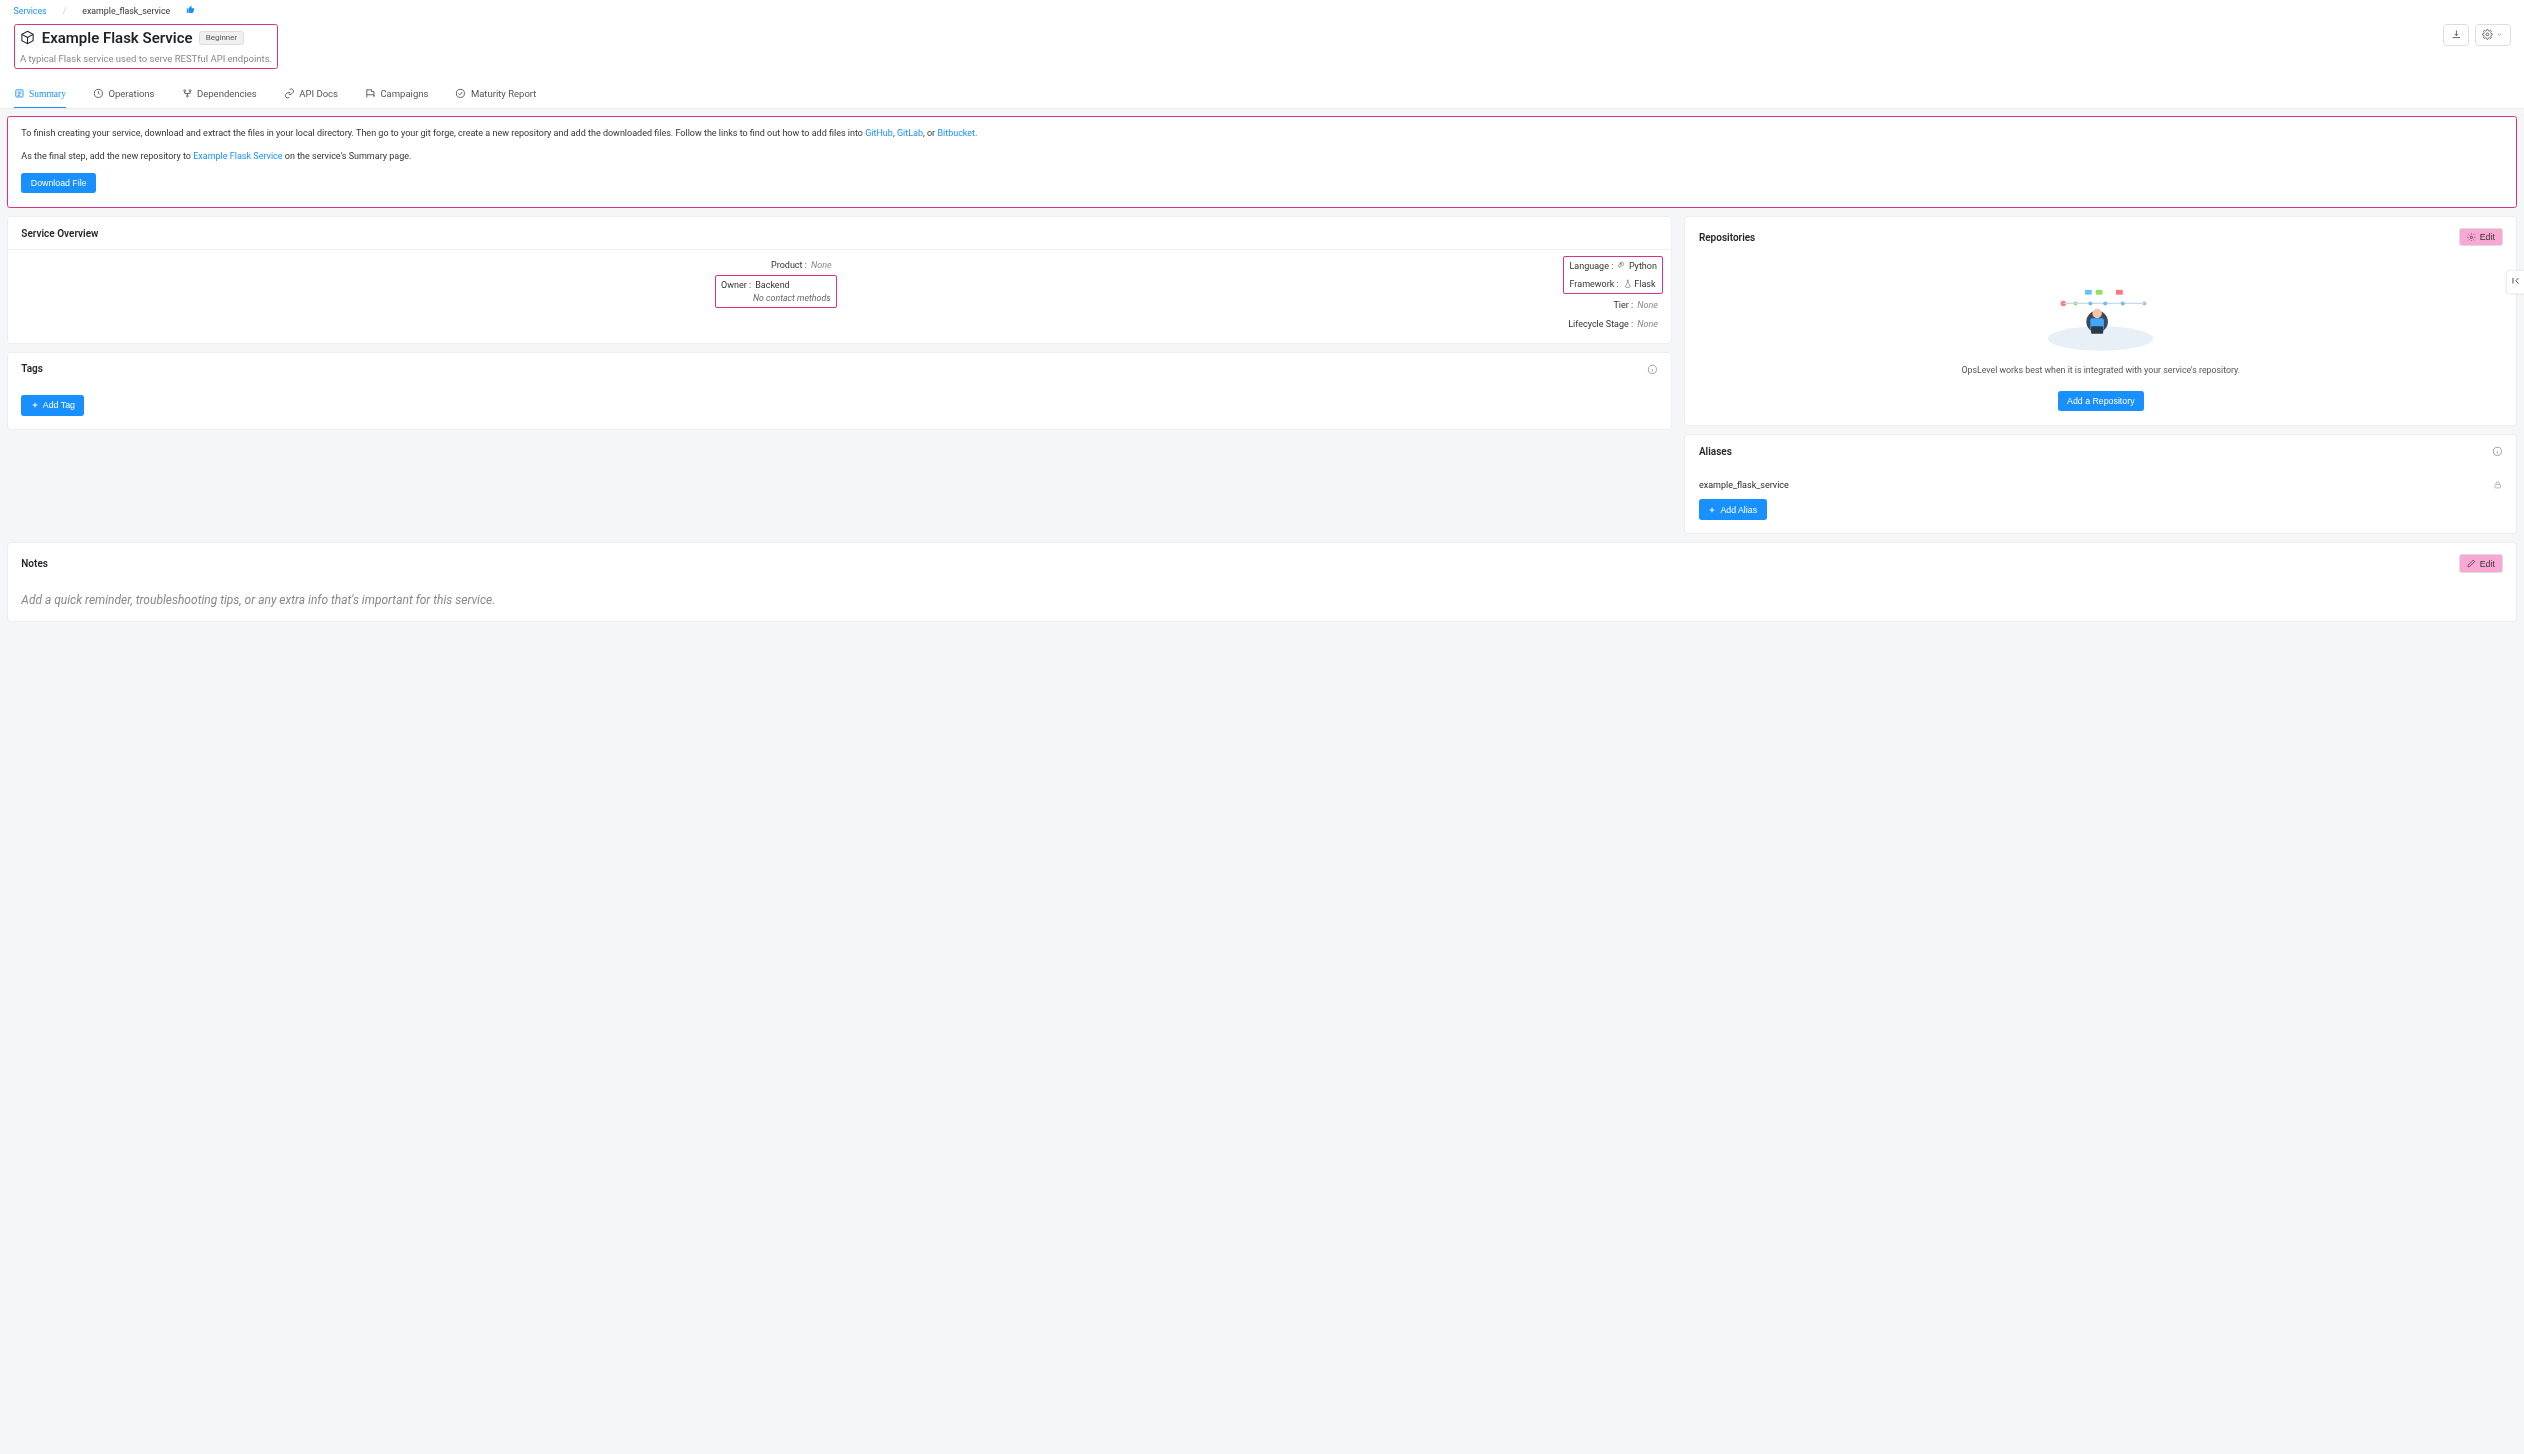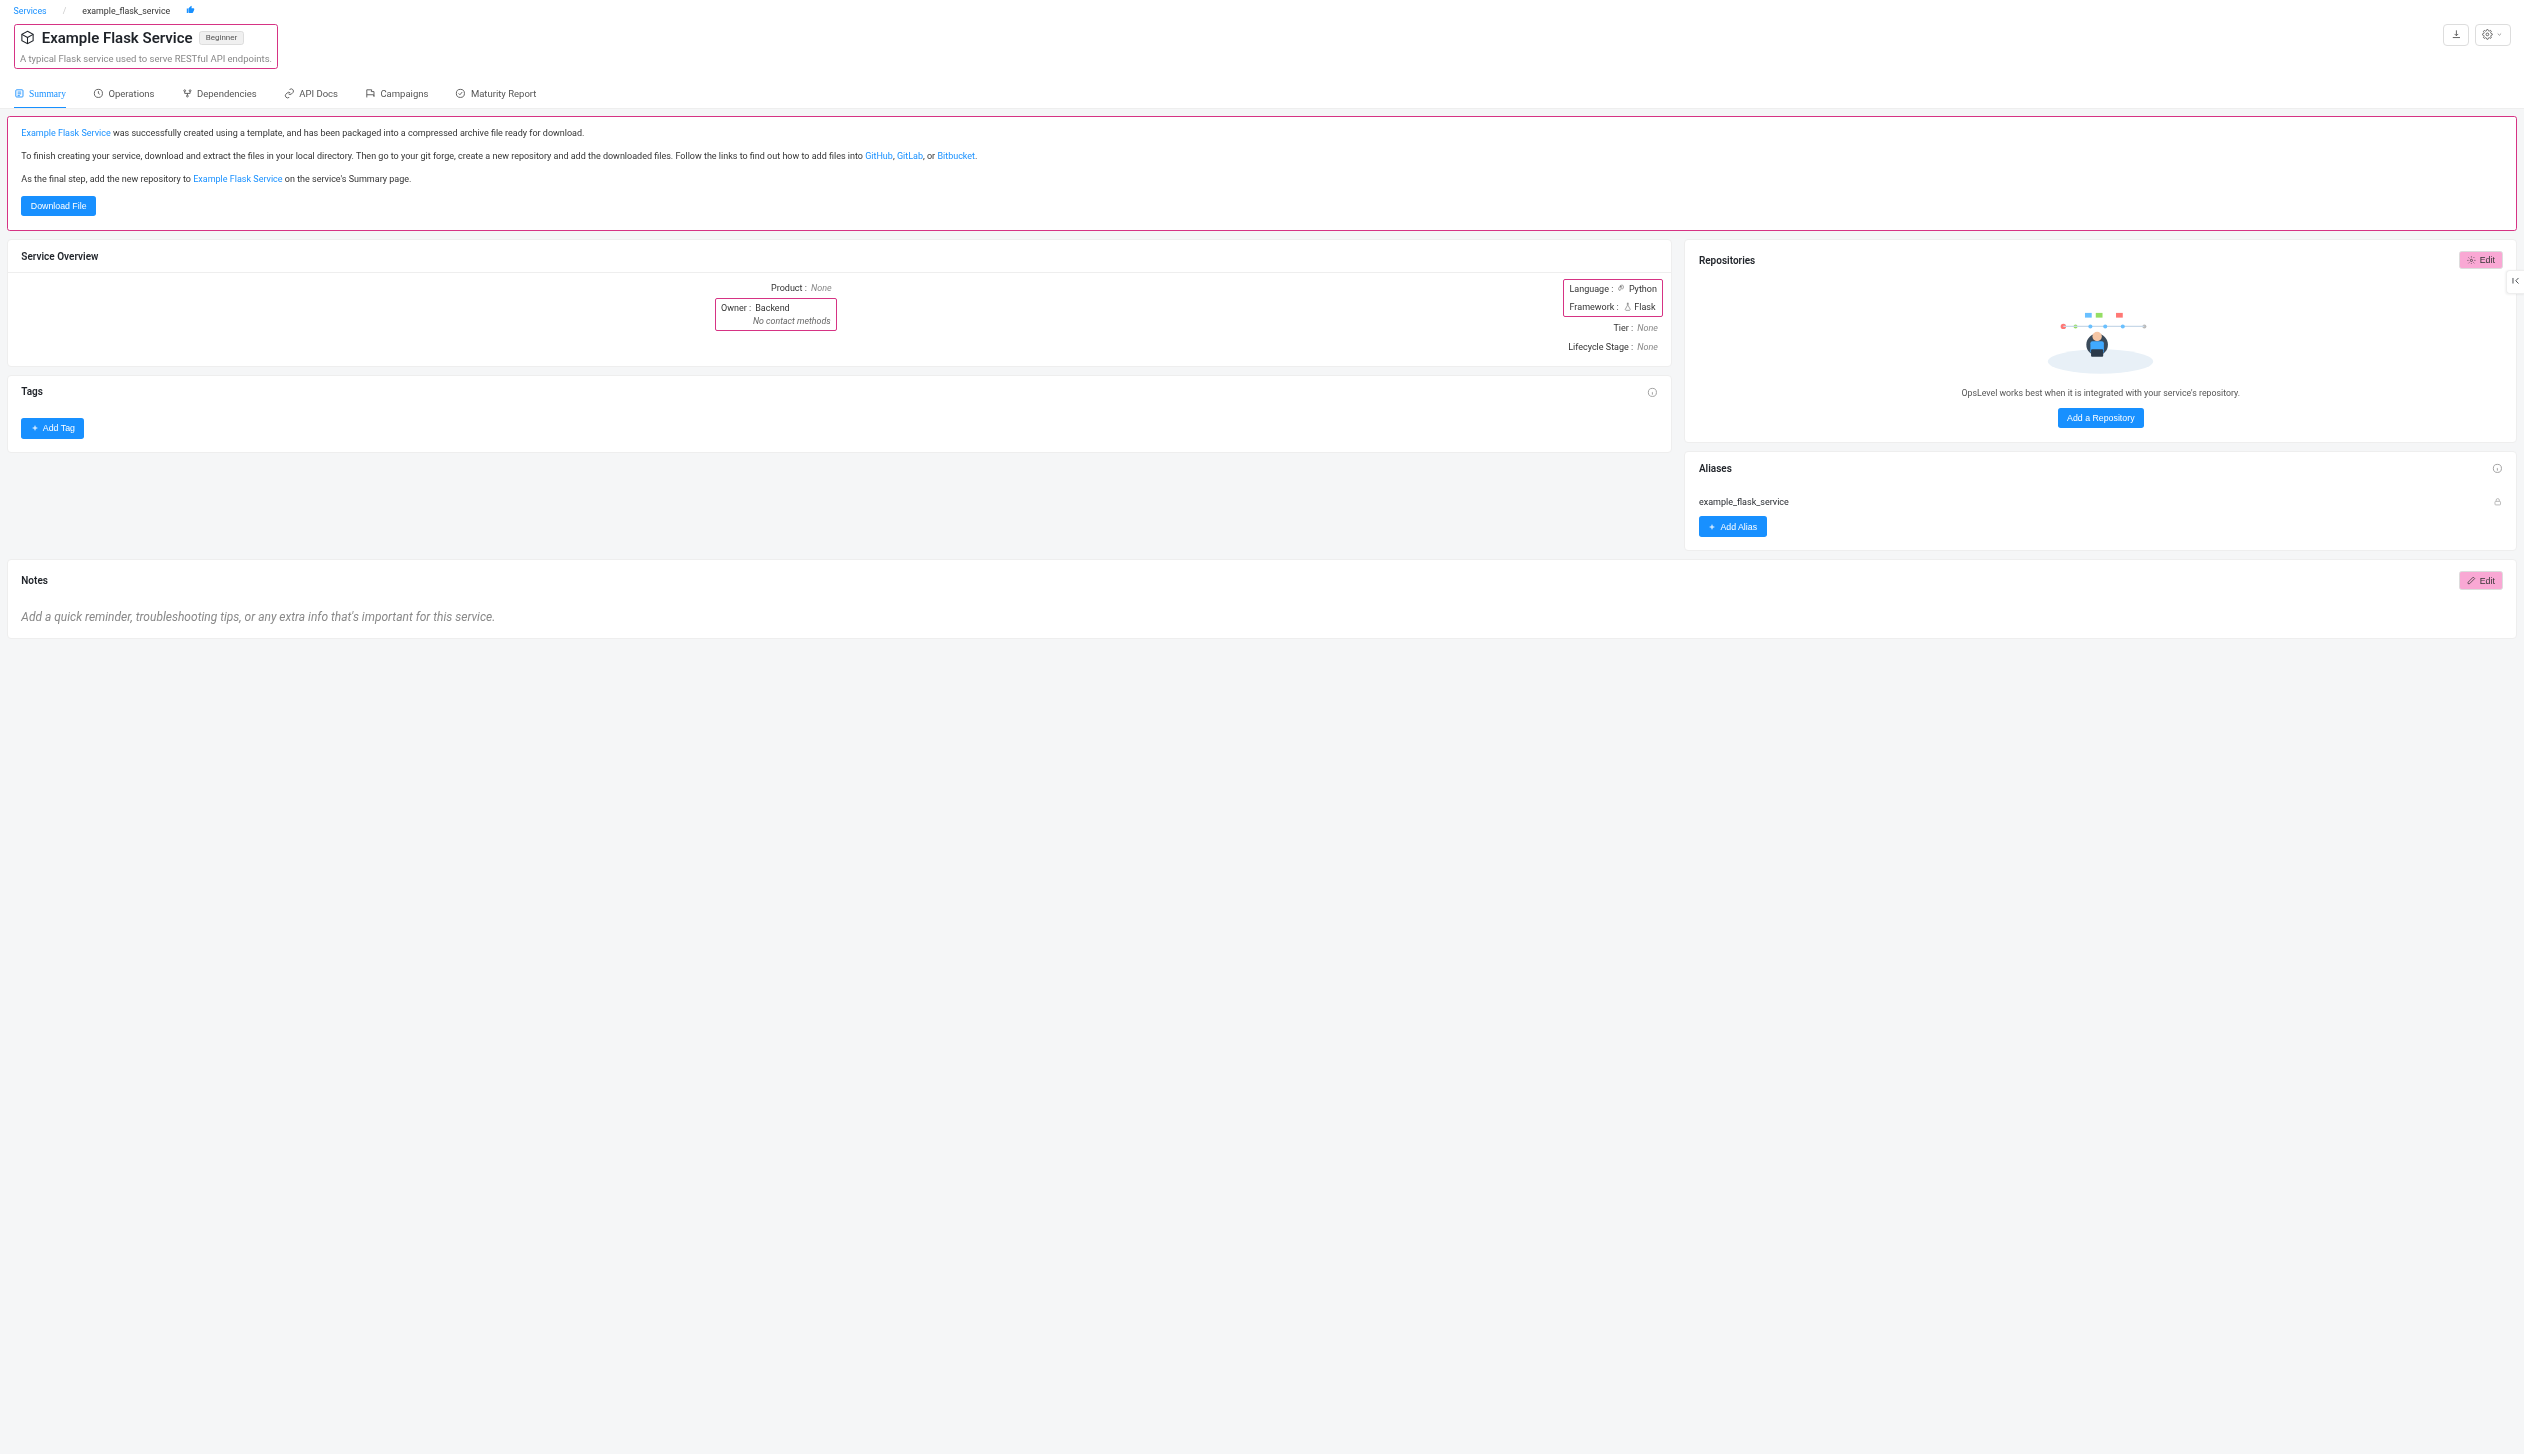--- a/index.html
+++ b/index.html
@@ -45,21 +45,21 @@
 .kv .label { color:#333; }
 .kv .val { color:#333; }
 .kv .val.none { color:#888; font-style:italic; }
 .kv-wrap { display:flex; flex-direction:column; gap:9.5px;align-items:flex-end; }
 .pink-box { border:1.4px solid #d63384; border-radius:2px; padding:4px 5.4px; margin:-4px -5.4px; }
 .owner-box .sub { color:#666; font-style:italic; font-size:8.8px; margin-left:32px; margin-top:2.7px; }
 .lang-ico { width:9.5px; height:9.5px; vertical-align:-1.4px; margin-right:2px; color:#666; }
 
 .repo-empty { text-align:center; padding:6.8px 13.5px 13.5px; }
 .repo-img { margin:6.8px auto 10.8px; width:115px; height:81px; }
-.repo-empty p { color:#555; font-size:8.8px; margin-bottom:10px; }
+.repo-empty p { color:#555; font-size:8.8px; margin-bottom:16px; }
 
 .alias-row { display:flex; justify-content:space-between; align-items:center; padding:2.7px 0 9.5px; font-size:9px; }
 .lock { color:#aaa; width:9.5px; height:9.5px; }
 .info-ico { color:#999; width:10.8px; height:10.8px; }
 
 .collapse-handle { position:fixed; right:0; top:270px; background:#fff; border:0.7px solid #eee; border-right:none; border-radius:4px 0 0 4px; padding:5.4px 4px; cursor:pointer; box-shadow:-0.7px 0.7px 2px rgba(0,0,0,.05); }
 
 .notes-placeholder { color:#888; font-style:italic; font-size:12px; }
 </style>
 </head>
@@ -151,21 +151,20 @@
         </svg>
       <span>Maturity Report</span>
     </div>
   </div>
 </div>
 
 <div class="content">
 
   <div class="card next-steps">
     <div class="card-body">
-      <p><a href="#">Example Flask Service</a><span> was successfully created using a template, and has been packaged into a compressed archive file ready for download.</span></p>
       <p><span>To finish creating your service, download and extract the files in your local directory. Then go to your git forge, create a new repository and add the downloaded files. Follow the links to find out how to add files into </span><a href="#">GitHub</a><span>, </span><a href="#">GitLab</a><span>, or </span><a href="#">Bitbucket</a><span>.</span></p>
       <p><span>As the final step, add the new repository to </span><a href="#">Example Flask Service</a><span> on the service's Summary page.</span></p>
       <button class="btn-primary">Download File</button>
     </div>
   </div>
 
   <div class="two-col">
     <div>
       <div class="card">
         <div class="card-header bordered">Service Overview</div>

